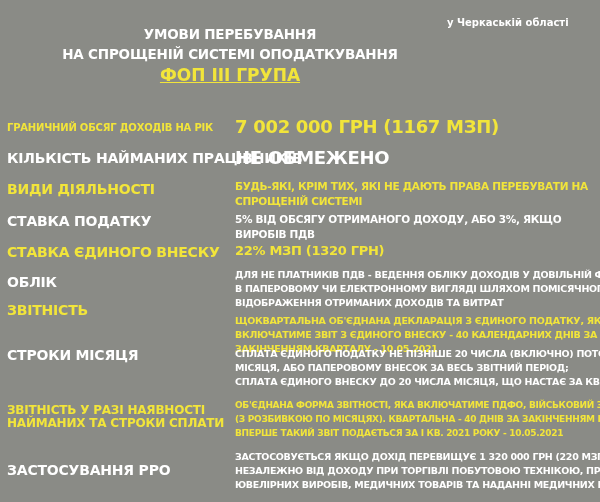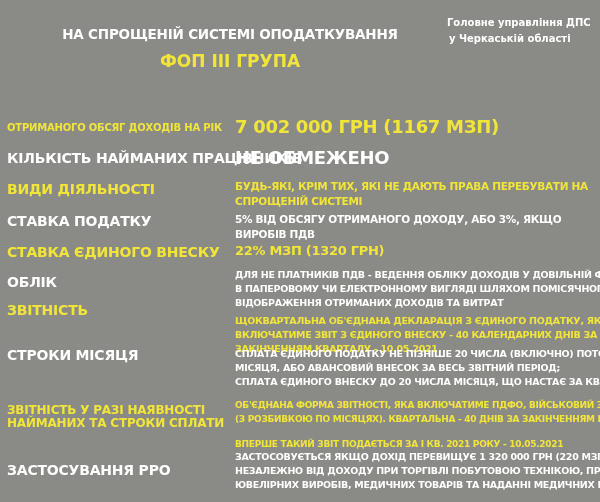--- a/index.html
+++ b/index.html
@@ -3,48 +3,48 @@
 <meta charset="utf-8">
 <style>
   html, body { margin:0; padding:0; }
   body {
     width:600px; height:502px; background:#8a8b86; overflow:hidden;
     font-family:"DejaVu Sans", sans-serif; font-weight:bold; color:#ffffff;
     position:relative;
   }
   .title-block { position:absolute; left:40px; top:24px; width:380px; text-align:center; }
   .title-line { font-size:13.5px; line-height:20px; color:#ffffff; letter-spacing:-0.2px; }
-  .title-sub { font-size:17px; line-height:22px; color:#f2e53a; margin-top:6px; }
+  .title-sub { font-size:17px; line-height:22px; color:#f2e53a; text-decoration:underline; margin-top:0; }
   .org { position:absolute; left:447px; top:15px; font-size:10px; line-height:16px; color:#ffffff; }
   .org div:nth-child(2) { padding-left:2px; }
   .row { position:absolute; left:0; width:600px; }
   .lbl { position:absolute; left:7px; font-size:14px; line-height:16px; letter-spacing:-0.2px; }
   .val { position:absolute; left:235px; font-size:9.5px; line-height:14px; letter-spacing:-0.3px; white-space:nowrap; }
   .val.big { font-size:18px; line-height:18px; }
   .val.med { font-size:10.5px; line-height:16px; }
   .y { color:#f2e53a; }
   .w { color:#ffffff; }
   .lbl.small { font-size:10px; }
   .lbl.big2 { font-size:12px; line-height:19px; }
 </style>
 </head>
 <body>
 
 <div class="title-block">
+  <div class="title-line">УМОВИ ПЕРЕБУВАННЯ</div>
   <div class="title-line">НА СПРОЩЕНІЙ СИСТЕМІ ОПОДАТКУВАННЯ</div>
   <div class="title-sub">ФОП ІІІ ГРУПА</div>
 </div>
 
 <div class="org">
-  <div>Головне управління ДПС</div>
   <div>у Черкаській області</div>
 </div>
 
 <div class="row" style="top:118px">
-  <div class="lbl small y" style="top:2px">ОТРИМАНОГО ОБСЯГ ДОХОДІВ НА РІК</div>
+  <div class="lbl small y" style="top:2px">ГРАНИЧНИЙ ОБСЯГ ДОХОДІВ НА РІК</div>
   <div class="val big y">7 002 000 ГРН (1167 МЗП)</div>
 </div>
 
 <div class="row" style="top:149px">
   <div class="lbl w" style="top:1px">КІЛЬКІСТЬ НАЙМАНИХ ПРАЦІВНИКІВ</div>
   <div class="val big w">НЕ ОБМЕЖЕНО</div>
 </div>
 
 <div class="row" style="top:178px">
   <div class="lbl y" style="top:3px">ВИДИ ДІЯЛЬНОСТІ</div>
@@ -73,30 +73,30 @@
 <div class="row" style="top:302px">
   <div class="lbl y" style="top:0">ЗВІТНІСТЬ</div>
   <div class="val y" style="top:12px">ЩОКВАРТАЛЬНА ОБ'ЄДНАНА ДЕКЛАРАЦІЯ З ЄДИНОГО ПОДАТКУ, ЯКА</div>
   <div class="val y" style="top:26px"> ВКЛЮЧАТИМЕ ЗВІТ З ЄДИНОГО ВНЕСКУ - 40 КАЛЕНДАРНИХ ДНІВ ЗА</div>
   <div class="val y" style="top:40px">ЗАКІНЧЕННЯМ КВАРТАЛУ - 10.05.2021</div>
 </div>
 
 <div class="row" style="top:347px">
   <div class="lbl w" style="top:0">СТРОКИ МІСЯЦЯ</div>
   <div class="val w" style="top:0">СПЛАТА ЄДИНОГО ПОДАТКУ НЕ ПІЗНІШЕ 20 ЧИСЛА (ВКЛЮЧНО) ПОТОЧНОГО</div>
-  <div class="val w" style="top:14px">МІСЯЦЯ, АБО АВАНСОВИЙ ВНЕСОК ЗА ВЕСЬ ЗВІТНИЙ ПЕРІОД;</div>
+  <div class="val w" style="top:14px">МІСЯЦЯ, АБО ПАПЕРОВОМУ ВНЕСОК ЗА ВЕСЬ ЗВІТНИЙ ПЕРІОД;</div>
   <div class="val w" style="top:28px">СПЛАТА ЄДИНОГО ВНЕСКУ ДО 20 ЧИСЛА МІСЯЦЯ, ЩО НАСТАЄ ЗА КВАРТАЛОМ</div>
 </div>
 
 <div class="row" style="top:395px">
   <div class="lbl big2 y" style="top:6px">ЗВІТНІСТЬ У РАЗІ НАЯВНОСТІ</div>
   <div class="lbl big2 y" style="top:19px">НАЙМАНИХ ТА СТРОКИ СПЛАТИ</div>
   <div class="val y" style="top:3px; font-size:9px">ОБ'ЄДНАНА ФОРМА ЗВІТНОСТІ, ЯКА  ВКЛЮЧАТИМЕ ПДФО, ВІЙСЬКОВИЙ  ЗБІР ТА ЄСВ</div>
   <div class="val y" style="top:17px; font-size:9px">(З РОЗБИВКОЮ ПО МІСЯЦЯХ).  КВАРТАЛЬНА  - 40 ДНІВ ЗА ЗАКІНЧЕННЯМ КВАРТАЛУ</div>
-  <div class="val y" style="top:42px; font-size:9px">ВПЕРШЕ ТАКИЙ ЗВІТ ПОДАЄТЬСЯ  ЗА І КВ. 2021 РОКУ - 10.05.2021</div>
+  <div class="val y" style="top:31px; font-size:9px">ВПЕРШЕ ТАКИЙ ЗВІТ ПОДАЄТЬСЯ  ЗА І КВ. 2021 РОКУ - 10.05.2021</div>
 </div>
 
 <div class="row" style="top:450px">
   <div class="lbl w" style="top:12px">ЗАСТОСУВАННЯ РРО</div>
   <div class="val w" style="top:0">ЗАСТОСОВУЄТЬСЯ ЯКЩО ДОХІД ПЕРЕВИЩУЄ 1 320 000 ГРН (220 МЗП) А ТАКОЖ</div>
   <div class="val w" style="top:14px">НЕЗАЛЕЖНО ВІД ДОХОДУ ПРИ ТОРГІВЛІ ПОБУТОВОЮ ТЕХНІКОЮ, ПРОДАЖУ</div>
   <div class="val w" style="top:28px">ЮВЕЛІРНИХ ВИРОБІВ, МЕДИЧНИХ ТОВАРІВ ТА НАДАННІ МЕДИЧНИХ ПОСЛУГ</div>
 </div>
 
 </body></html>

